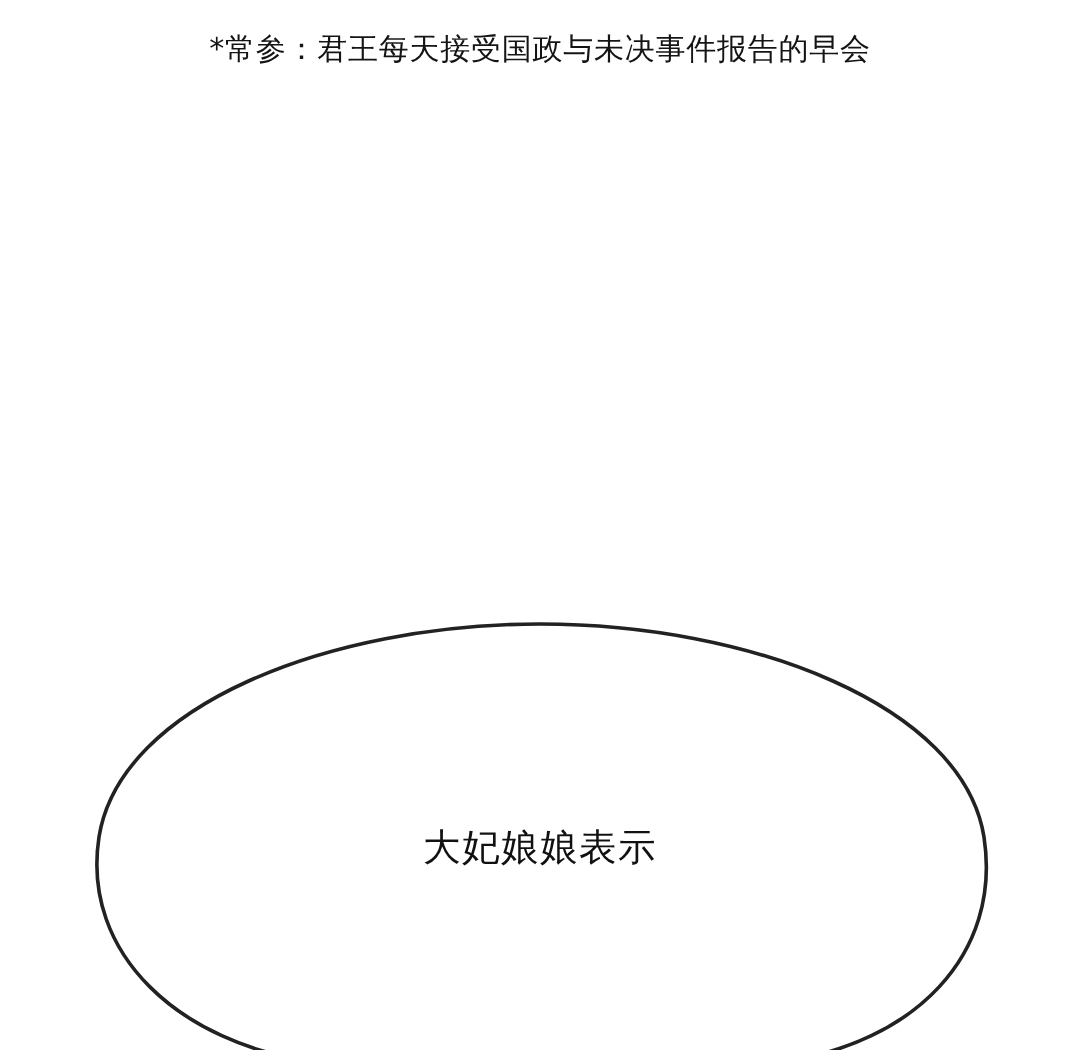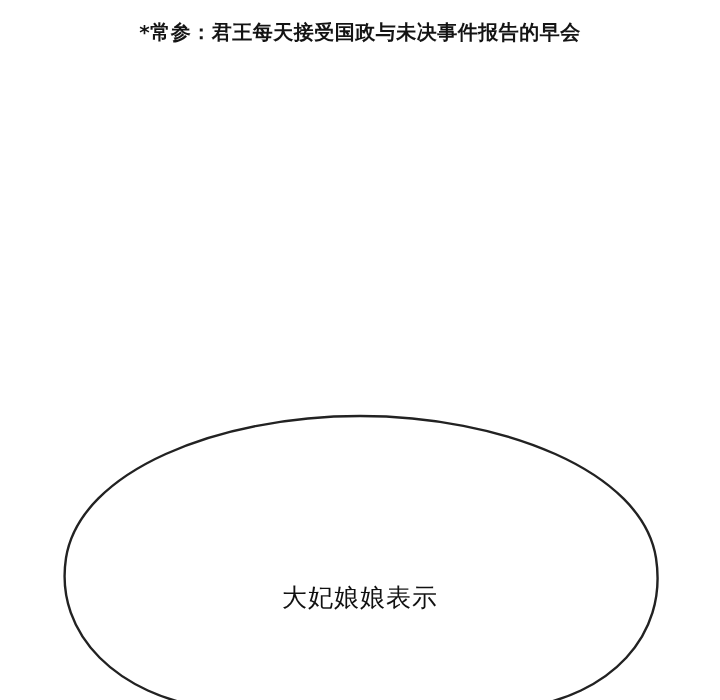--- a/index.html
+++ b/index.html
@@ -27,21 +27,21 @@
     position: absolute;
     top: 18px;
     left: 0;
     width: 720px;
     text-align: center;
     font-size: 20px;
     line-height: 28px;
     letter-spacing: 0.5px;
     white-space: nowrap;
     color: #141414;
-    font-weight: 700;
+    font-weight: 400;
   }
 
   
   .bubble-wrap {
     position: absolute;
     left: 50%;
     transform: translateX(-50%);
     top: 408px;
     width: 620px;
     height: 300px;
@@ -57,21 +57,20 @@
     position: absolute;
     left: 0;
     top: 136px;
     width: 620px;
     text-align: center;
     font-size: 25px;
     line-height: 42px;
     color: #111111;
     font-weight: 500;
     letter-spacing: 1px;
-    margin-top: 33px;
   }
   .bubble-text .line {
     display: block;
     white-space: nowrap;
   }
 </style>
 </head>
 <body>
 
 <div class="page">

